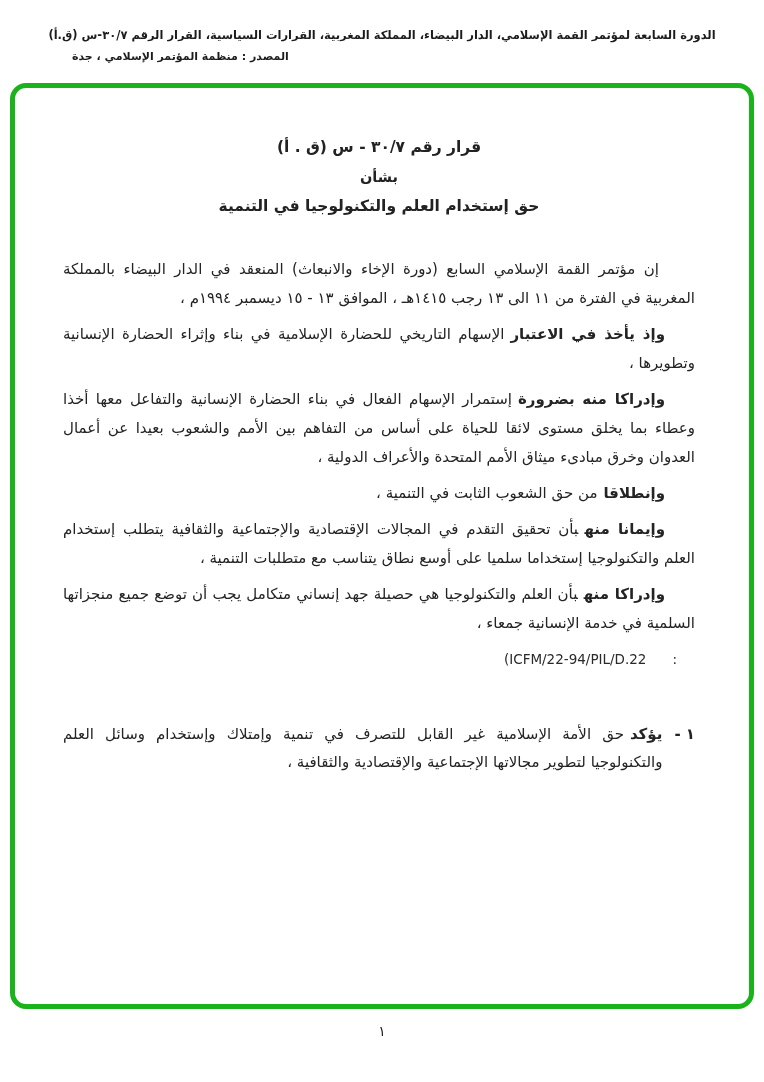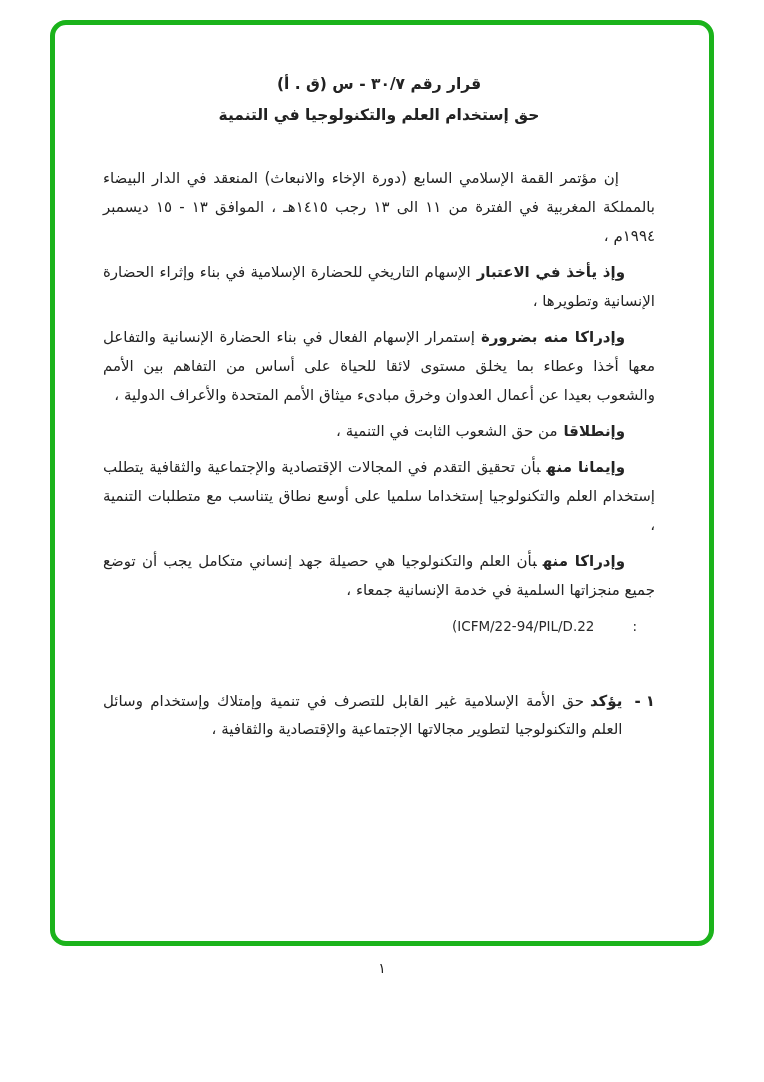--- a/index.html
+++ b/index.html
@@ -23,21 +23,21 @@
   .hline2 {
     direction:rtl;
     text-align:left;
     padding-left:72px;
     margin-top:8px;
     font-size:11px;
     font-weight:bold;
   }
   
   .green-box {
-    width:664px;
+    width:744px;
     height:926px;
     margin:20px auto 0;
     border:5px solid var(--green, #1bb31b);
     border-radius:16px;
     padding:50px 54px 0 48px;
     direction:rtl;
     overflow:hidden;
     background:#ffffff;
   }
   
@@ -52,21 +52,21 @@
     line-height:29px;
     text-align:justify;
     color:#242424;
   }
   .para { text-indent:30px; margin-bottom:7px; }
   .lead { font-weight:bold; margin-left:6px; }
   .ref-line {
     direction:ltr;
     display:flex;
     justify-content:flex-end;
-    gap:38px;
+    gap:26px;
     margin:4px 18px 0 0;
     font-size:13.5px;
     color:#2a2a2a;
   }
   
   .items { margin-top:46px; }
   .item {
     display:flex;
     gap:12px;
     font-size:15px;
@@ -81,25 +81,30 @@
     margin-top:14px;
     font-size:14px;
     color:#222;
   }
 </style>
 </head>
 <body>
 
 <div class="page">
 
+  <header class="doc-header">
+    <div class="hline1">الدورة السابعة لمؤتمر القمة الإسلامي، الدار البيضاء، المملكة المغربية، القرارات السياسية، القرار الرقم ٣٠/٧-س (ق.أ)</div>
+    <div class="hline2">المصدر :  منظمة المؤتمر الإسلامي ، جدة</div>
+  </header>
 
   <div class="green-box">
 
     <div class="title-block">
       <div class="t1">قرار رقم ٣٠/٧ - س (ق . أ)</div>
+      <div class="t2">بشأن</div>
       <div class="t3">حق إستخدام العلم والتكنولوجيا في التنمية</div>
     </div>
 
     <div class="doc-body">
 
       <p class="para">
         <span class="lead"></span><span>إن مؤتمر القمة الإسلامي السابع (دورة الإخاء والانبعاث) المنعقد في الدار البيضاء بالمملكة المغربية في الفترة من ١١ الى ١٣ رجب ١٤١٥هـ ، الموافق ١٣ - ١٥ ديسمبر ١٩٩٤م ،</span>
       </p>
 
 

